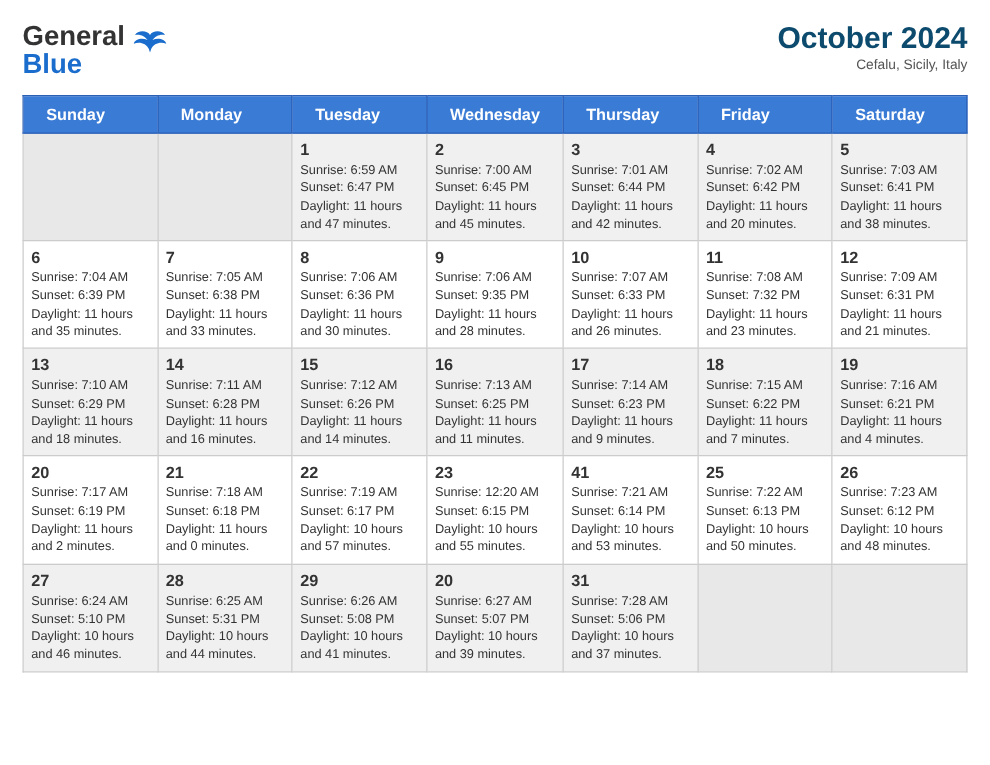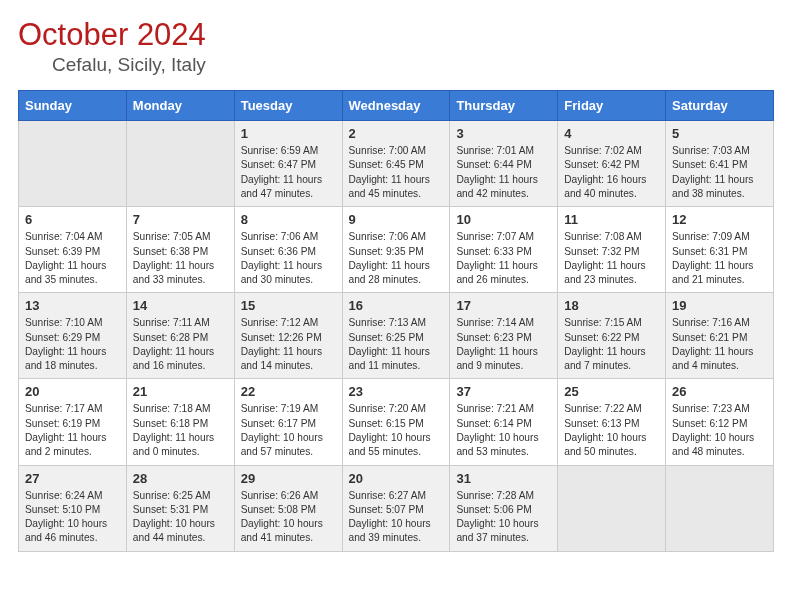--- a/index.html
+++ b/index.html
@@ -31,41 +31,41 @@
       color: #333;
       line-height: 1;
     }
     .logo-text span {
       color: #1a6dcc;
     }
     .title-block {
       text-align: right;
     }
     .month-title {
-      font-size: 31px;
-      font-weight: normal;
-      color: #b91c1c;
+      font-size: 24px;
+      font-weight: bold;
+      color: #0c4a6e;
       line-height: 1.1;
     }
     .location {
-      font-size: 19px;
+      font-size: 11px;
       color: #555;
       margin-top: 2px;
     }
     .calendar {
       width: 100%;
       border-collapse: collapse;
       border: 1px solid #ccc;
     }
     .calendar th {
       background: #3a7bd5;
       color: #fff;
       font-size: 13px;
       font-weight: bold;
-      padding: 7px 6px;
+      padding: 7px 18px;
       text-align: left;
       border: 1px solid #2a5fb5;
     }
     .calendar td {
       border: 1px solid #ccc;
       vertical-align: top;
       padding: 5px 6px;
       width: 108px;
       min-height: 80px;
       background: #fff;
@@ -91,20 +91,31 @@
     }
     .row-shaded td.empty {
       background: #e8e8e8;
     }
   </style>
 </head>
 <body>
 
 <div class="page">
   <div class="header">
+    <div class="logo">
+      <div style="display:flex;align-items:center;gap:4px;">
+        <span class="logo-text">
+          <span style="color:#333">General</span><br>
+          <span style="color:#1a6dcc;font-weight:bold;">Blue</span>
+        </span>
+        <svg width="28" height="28" viewBox="0 0 28 28" style="margin-left:2px;margin-top:-8px;">
+          <path d="M14 6 C16 2, 24 2, 26 6 C22 5, 18 7, 16 10 C20 8, 26 9, 27 13 C22 11, 17 13, 15 17 L14 20 L13 17 C11 13, 6 11, 1 13 C2 9, 8 8, 12 10 C10 7, 6 5, 2 6 C4 2, 12 2, 14 6Z" fill="#1a6dcc"></path>
+        </svg>
+      </div>
+    </div>
     <div class="title-block">
       <div class="month-title">October 2024</div>
       <div class="location">Cefalu, Sicily, Italy</div>
     </div>
   </div>
 
   <table class="calendar">
     <thead>
       <tr>
       <th>Sunday</th>
@@ -127,21 +138,21 @@
           <td>
             <span class="day-num">2</span>
             <div class="day-info"><span>Sunrise: 7:00 AM</span><br><span>Sunset: 6:45 PM</span><br><span>Daylight: 11 hours and 45 minutes.</span></div>
           </td>
           <td>
             <span class="day-num">3</span>
             <div class="day-info"><span>Sunrise: 7:01 AM</span><br><span>Sunset: 6:44 PM</span><br><span>Daylight: 11 hours and 42 minutes.</span></div>
           </td>
           <td>
             <span class="day-num">4</span>
-            <div class="day-info"><span>Sunrise: 7:02 AM</span><br><span>Sunset: 6:42 PM</span><br><span>Daylight: 16 hours and 40 minutes.</span></div>
+            <div class="day-info"><span>Sunrise: 7:02 AM</span><br><span>Sunset: 6:42 PM</span><br><span>Daylight: 11 hours and 20 minutes.</span></div>
           </td>
           <td>
             <span class="day-num">5</span>
             <div class="day-info"><span>Sunrise: 7:03 AM</span><br><span>Sunset: 6:41 PM</span><br><span>Daylight: 11 hours and 38 minutes.</span></div>
           </td>
         </tr>
         <tr>
           <td>
             <span class="day-num">6</span>
             <div class="day-info"><span>Sunrise: 7:04 AM</span><br><span>Sunset: 6:39 PM</span><br><span>Daylight: 11 hours and 35 minutes.</span></div>
@@ -175,21 +186,21 @@
           <td>
             <span class="day-num">13</span>
             <div class="day-info"><span>Sunrise: 7:10 AM</span><br><span>Sunset: 6:29 PM</span><br><span>Daylight: 11 hours and 18 minutes.</span></div>
           </td>
           <td>
             <span class="day-num">14</span>
             <div class="day-info"><span>Sunrise: 7:11 AM</span><br><span>Sunset: 6:28 PM</span><br><span>Daylight: 11 hours and 16 minutes.</span></div>
           </td>
           <td>
             <span class="day-num">15</span>
-            <div class="day-info"><span>Sunrise: 7:12 AM</span><br><span>Sunset: 12:26 PM</span><br><span>Daylight: 11 hours and 14 minutes.</span></div>
+            <div class="day-info"><span>Sunrise: 7:12 AM</span><br><span>Sunset: 6:26 PM</span><br><span>Daylight: 11 hours and 14 minutes.</span></div>
           </td>
           <td>
             <span class="day-num">16</span>
             <div class="day-info"><span>Sunrise: 7:13 AM</span><br><span>Sunset: 6:25 PM</span><br><span>Daylight: 11 hours and 11 minutes.</span></div>
           </td>
           <td>
             <span class="day-num">17</span>
             <div class="day-info"><span>Sunrise: 7:14 AM</span><br><span>Sunset: 6:23 PM</span><br><span>Daylight: 11 hours and 9 minutes.</span></div>
           </td>
           <td>
@@ -209,24 +220,24 @@
           <td>
             <span class="day-num">21</span>
             <div class="day-info"><span>Sunrise: 7:18 AM</span><br><span>Sunset: 6:18 PM</span><br><span>Daylight: 11 hours and 0 minutes.</span></div>
           </td>
           <td>
             <span class="day-num">22</span>
             <div class="day-info"><span>Sunrise: 7:19 AM</span><br><span>Sunset: 6:17 PM</span><br><span>Daylight: 10 hours and 57 minutes.</span></div>
           </td>
           <td>
             <span class="day-num">23</span>
-            <div class="day-info"><span>Sunrise: 7:20 AM</span><br><span>Sunset: 6:15 PM</span><br><span>Daylight: 10 hours and 55 minutes.</span></div>
-          </td>
-          <td>
-            <span class="day-num">37</span>
+            <div class="day-info"><span>Sunrise: 12:20 AM</span><br><span>Sunset: 6:15 PM</span><br><span>Daylight: 10 hours and 55 minutes.</span></div>
+          </td>
+          <td>
+            <span class="day-num">41</span>
             <div class="day-info"><span>Sunrise: 7:21 AM</span><br><span>Sunset: 6:14 PM</span><br><span>Daylight: 10 hours and 53 minutes.</span></div>
           </td>
           <td>
             <span class="day-num">25</span>
             <div class="day-info"><span>Sunrise: 7:22 AM</span><br><span>Sunset: 6:13 PM</span><br><span>Daylight: 10 hours and 50 minutes.</span></div>
           </td>
           <td>
             <span class="day-num">26</span>
             <div class="day-info"><span>Sunrise: 7:23 AM</span><br><span>Sunset: 6:12 PM</span><br><span>Daylight: 10 hours and 48 minutes.</span></div>
           </td>

